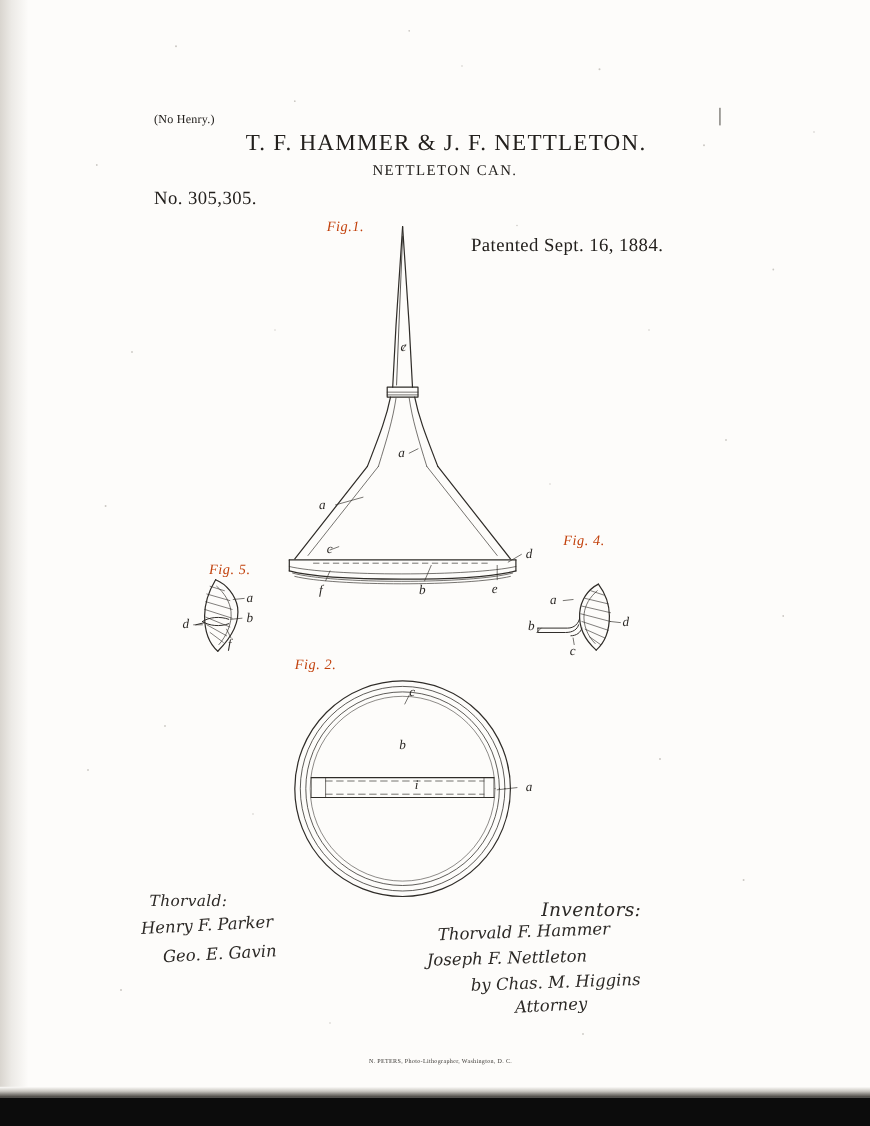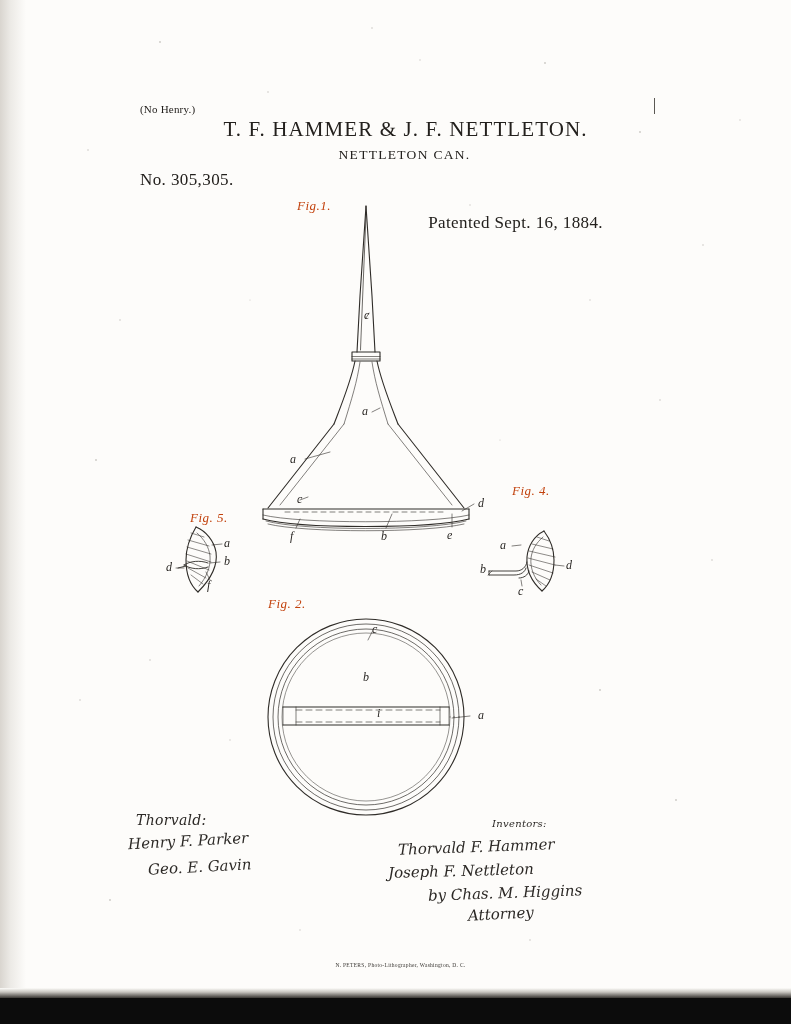--- a/index.html
+++ b/index.html
@@ -118,21 +118,21 @@
   
   .script {
     position: absolute;
     font-family: "DejaVu Serif", serif;
     font-style: italic;
     color: #2c2926;
     white-space: nowrap;
   }
   .witness-head { font-size: 14px; letter-spacing: .3px; }
   .sig { font-size: 15px; }
-  .inv-head { font-size: 10px; letter-spacing: .3px; }
+  .inv-head { font-size: 17px; letter-spacing: .3px; }
 
   .footer-note {
     position: absolute;
     left: 0; top: 962px;
     width: 791px;
     text-align: center;
     font-size: 5.5px;
     letter-spacing: .3px;
     color: #3a3733;
     padding-left: 10px;

